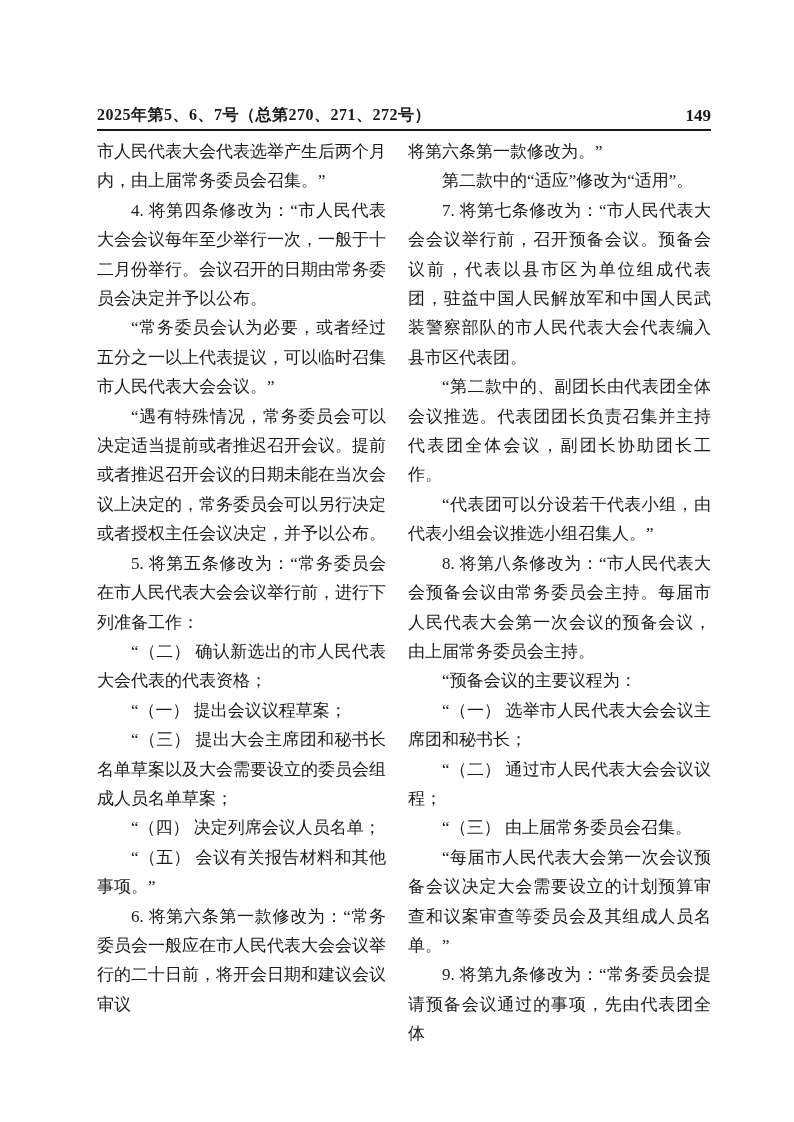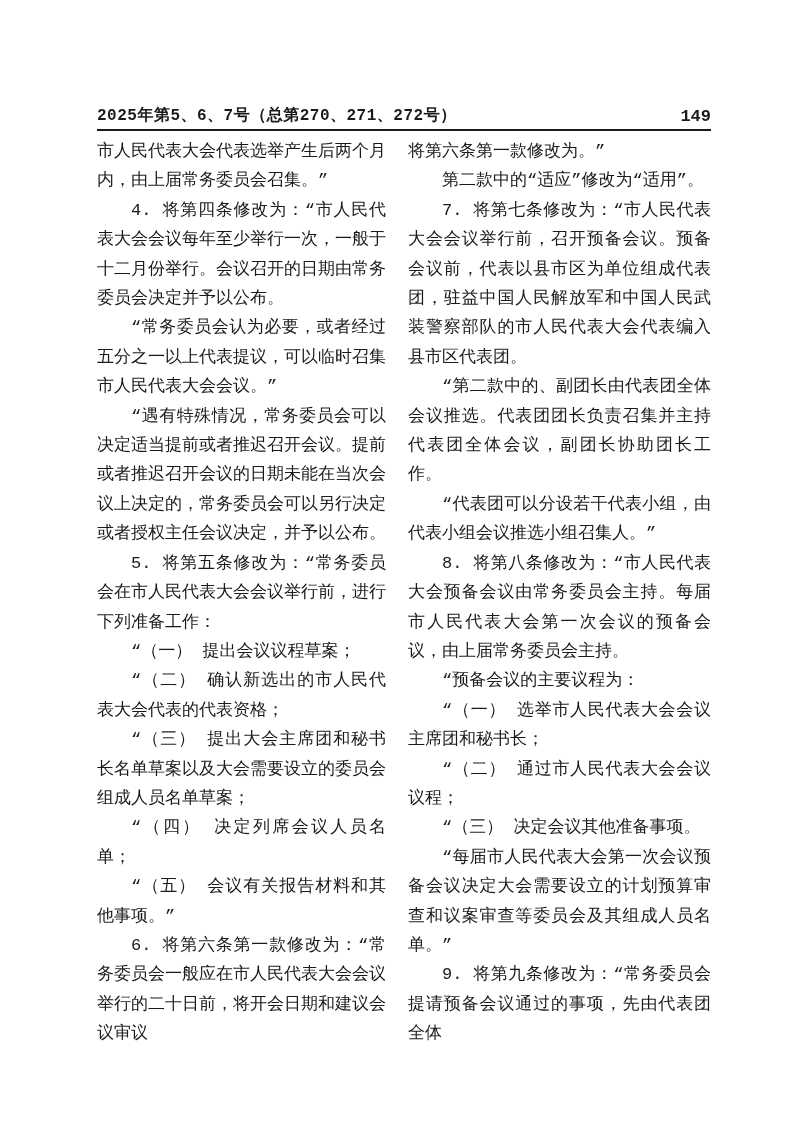--- a/index.html
+++ b/index.html
@@ -6,21 +6,21 @@
     margin: 0;
     padding: 0;
     background: #ffffff;
   }
   .page {
     position: relative;
     width: 794px;
     height: 1122px;
     background: #ffffff;
     color: #1a1a1a;
-    font-family: Liberation Mono, monospace;
+    font-family: Liberation Serif, serif;
     overflow: hidden;
   }
   .page-header {
     position: absolute;
     left: 97px;
     top: 105px;
     width: 614px;
     display: flex;
     justify-content: space-between;
     align-items: flex-end;
@@ -71,36 +71,36 @@
     <span class="page-number">149</span>
   </header>
 
   <main class="columns">
     <section class="col col-left" id="col-left">
         <p class="noindent">市人民代表大会代表选举产生后两个月内，由上届常务委员会召集。”</p>
         <p class="">4. 将第四条修改为：“市人民代表大会会议每年至少举行一次，一般于十二月份举行。会议召开的日期由常务委员会决定并予以公布。</p>
         <p class="">“常务委员会认为必要，或者经过五分之一以上代表提议，可以临时召集市人民代表大会会议。”</p>
         <p class="">“遇有特殊情况，常务委员会可以决定适当提前或者推迟召开会议。提前或者推迟召开会议的日期未能在当次会议上决定的，常务委员会可以另行决定或者授权主任会议决定，并予以公布。</p>
         <p class="">5. 将第五条修改为：“常务委员会在市人民代表大会会议举行前，进行下列准备工作：</p>
+        <p class="">“（二） 确认新选出的市人民代表大会代表的代表资格；</p>
         <p class="">“（一） 提出会议议程草案；</p>
-        <p class="">“（二） 确认新选出的市人民代表大会代表的代表资格；</p>
         <p class="">“（三） 提出大会主席团和秘书长名单草案以及大会需要设立的委员会组成人员名单草案；</p>
         <p class="">“（四） 决定列席会议人员名单；</p>
         <p class="">“（五） 会议有关报告材料和其他事项。”</p>
         <p class="">6. 将第六条第一款修改为：“常务委员会一般应在市人民代表大会会议举行的二十日前，将开会日期和建议会议审议</p>
       </section>
     <section class="col col-right" id="col-right">
         <p class="noindent">将第六条第一款修改为。”</p>
         <p class="">第二款中的“适应”修改为“适用”。</p>
         <p class="">7. 将第七条修改为：“市人民代表大会会议举行前，召开预备会议。预备会议前，代表以县市区为单位组成代表团，驻益中国人民解放军和中国人民武装警察部队的市人民代表大会代表编入县市区代表团。</p>
         <p class="">“第二款中的、副团长由代表团全体会议推选。代表团团长负责召集并主持代表团全体会议，副团长协助团长工作。</p>
         <p class="">“代表团可以分设若干代表小组，由代表小组会议推选小组召集人。”</p>
         <p class="">8. 将第八条修改为：“市人民代表大会预备会议由常务委员会主持。每届市人民代表大会第一次会议的预备会议，由上届常务委员会主持。</p>
         <p class="">“预备会议的主要议程为：</p>
         <p class="">“（一） 选举市人民代表大会会议主席团和秘书长；</p>
         <p class="">“（二） 通过市人民代表大会会议议程；</p>
-        <p class="">“（三） 决定会议其他准备事项。</p>
+        <p class="">“（三） 由上届常务委员会召集。</p>
         <p class="">“每届市人民代表大会第一次会议预备会议决定大会需要设立的计划预算审查和议案审查等委员会及其组成人员名单。”</p>
         <p class="">9. 将第九条修改为：“常务委员会提请预备会议通过的事项，先由代表团全体</p>
       </section>
   </main>
 
 </div>
 
 </body></html>

